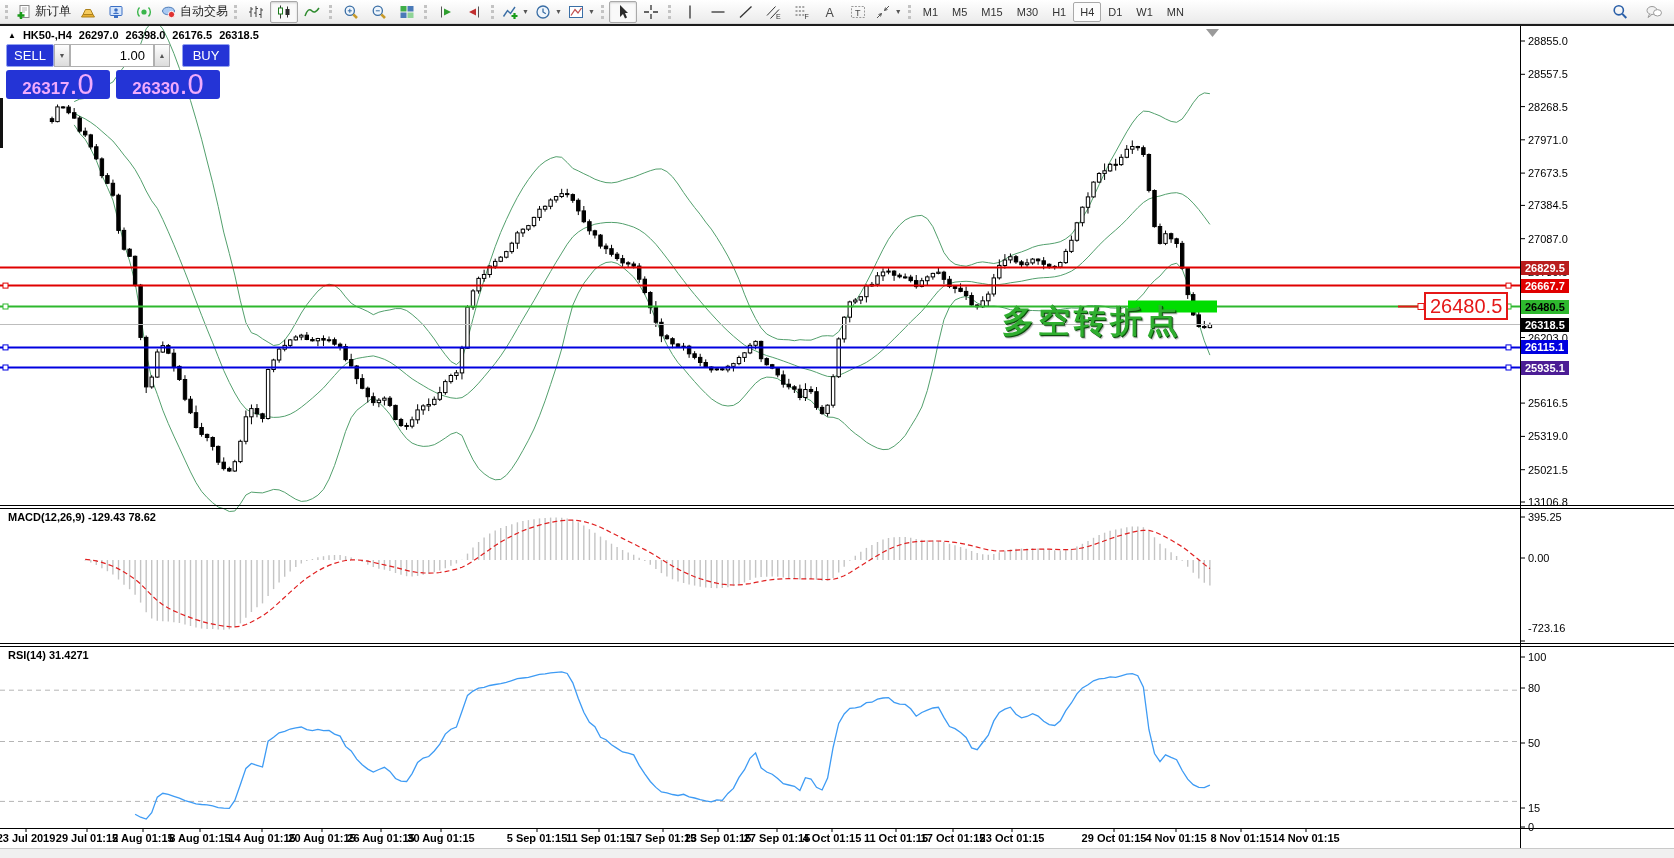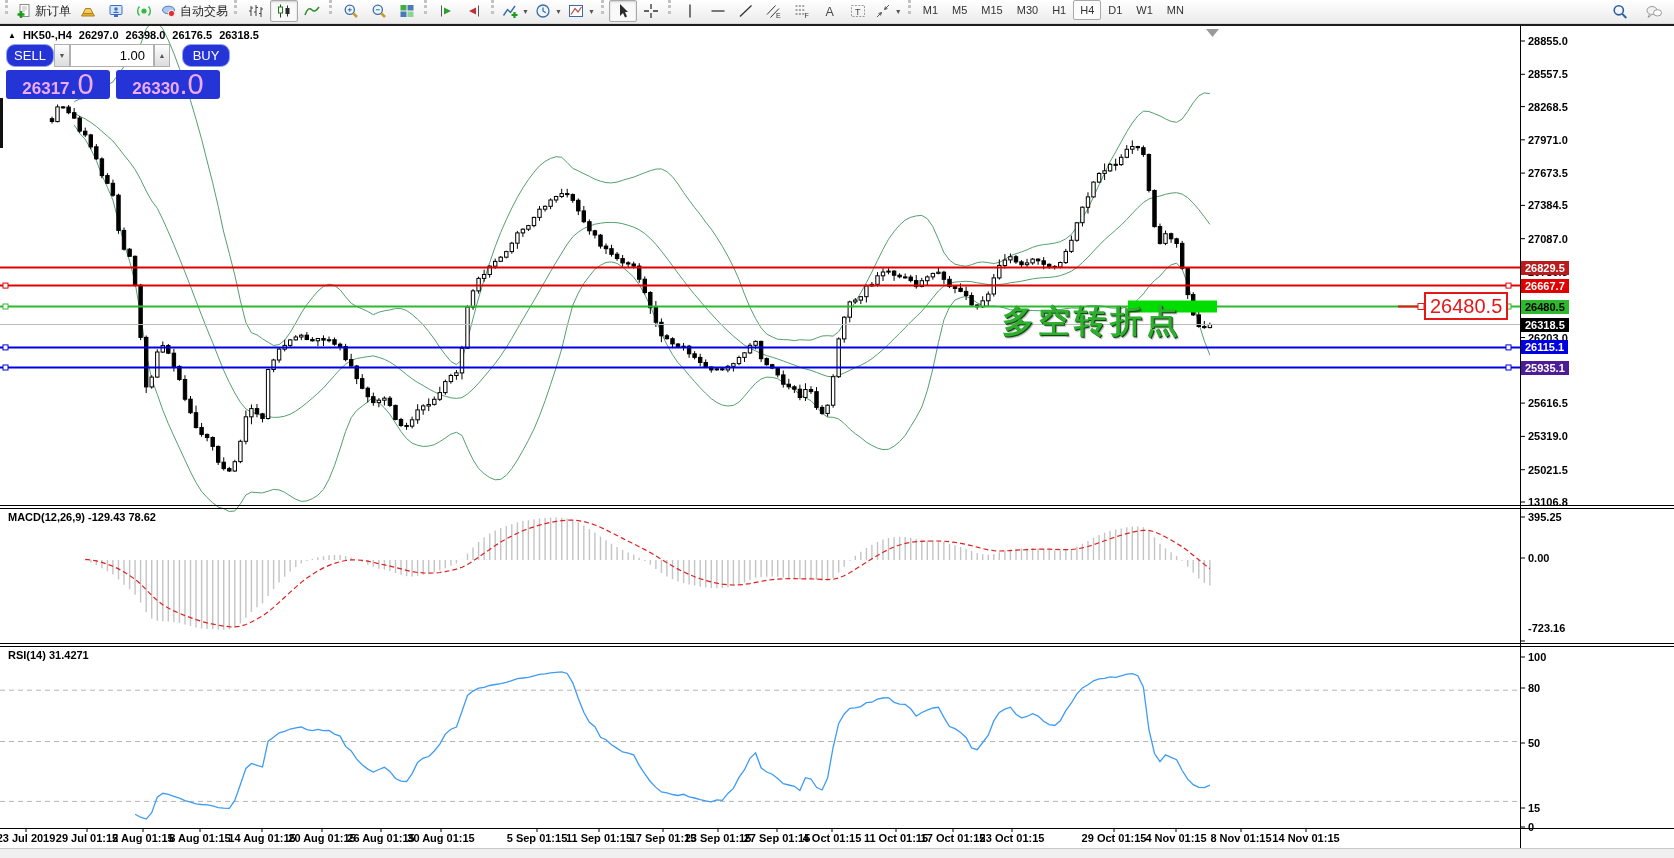--- a/index.html
+++ b/index.html
@@ -1,19 +1,19 @@
 <!DOCTYPE html>
 <html><head>
 <meta charset="utf-8">
 <style>
   html,body{margin:0;padding:0}
   body{width:1674px;height:858px;position:relative;overflow:hidden;background:#fff;
        font-family:"Liberation Sans","DejaVu Sans",sans-serif;-webkit-font-smoothing:none}
   
-  #toolbar{position:absolute;top:0;left:0;right:0;height:23px;display:flex;align-items:flex-start;
+  #toolbar{position:absolute;top:0;left:0;right:0;height:23px;display:flex;align-items:center;
            background:linear-gradient(#ffffff,#ebebeb);border-bottom:1px solid #d8d8d8;z-index:30;padding-left:2px}
   #toolbar-right{position:absolute;top:0;right:6px;height:23px;display:flex;align-items:center;gap:6px;z-index:31}
   .tb-grip{height:14px;border-left:3px dotted #c3c3c3;margin:0 5px 0 3px}
   .tb-btn{height:20px;min-width:22px;display:flex;align-items:center;justify-content:center;gap:3px;
           padding:0 2px;border:1px solid transparent;border-radius:2px;cursor:default}
   .tb-btn.active{background:#f9f9f9;border-color:#a9a9a9;box-shadow:inset 0 1px 2px #cfcfcf}
   .tb-label{font-size:12px;color:#1c1c1c;white-space:nowrap}
   .dd{font-size:7px;color:#555;margin-left:1px}
   .ticon{width:16px;height:16px;display:block}
   .tf-btn{height:18px;padding:0 6px;display:flex;align-items:center;font-size:11px;color:#333;
@@ -21,34 +21,34 @@
   .tf-btn.active{background:#fcfcfc;border-color:#a9a9a9}
   
   #frame-top{position:absolute;top:23px;left:0;right:0;height:3px;background:#1c1c1c;z-index:8}
   #svg-holder{position:absolute;top:0;left:0;width:1674px;height:858px;z-index:1}
   #statusbar{position:absolute;left:0;right:0;bottom:0;height:9px;background:#f0f0f0;border-top:1px solid #c9c9c9;z-index:9}
   
   #title-row{position:absolute;left:8px;top:29px;z-index:10;font-size:11px;font-weight:bold;color:#000;
              display:flex;gap:7px;align-items:center;white-space:nowrap}
   #title-row .mk{font-size:8px}
   .plabel{position:absolute;left:8px;z-index:10;font-size:11px;font-weight:bold;color:#000;white-space:nowrap}
-  .ylab{position:absolute;left:1528px;transform:translateY(-50%);font-size:11px;font-weight:bold;color:#000;
+  .ylab{position:absolute;left:1528px;transform:translateY(-50%);font-size:11px;font-weight:normal;color:#000;
         white-space:nowrap;z-index:5}
   .ylab-box{position:absolute;left:1521px;transform:translateY(-50%);font-size:11px;font-weight:bold;
             padding:1px 4px;white-space:nowrap;z-index:6}
   .xlab{position:absolute;top:832px;transform:translateX(-50%);font-size:11px;font-weight:bold;color:#000;
         white-space:nowrap;z-index:5}
   #annotation{position:absolute;left:1002px;top:300px;z-index:7;font-size:32px;font-weight:bold;color:#2fae2f;
               letter-spacing:4px;text-shadow:1px 1px 0 #0b4d0b,2px 2px 1px rgba(0,0,0,.3);white-space:nowrap}
   #callout{position:absolute;left:1424px;top:292px;z-index:8;background:#fff;border:2px solid #e51717;
            color:#e51717;font-size:20px;padding:0 4px;line-height:24px;white-space:nowrap}
   
   #trade-panel{position:absolute;left:6px;top:44px;z-index:20}
   .tp-row1{display:flex;height:23px}
-  .tp-btn{width:46px;background:#2434d6;border:1px solid #93a2f0;border-radius:9px;color:#fff;font-size:13px;
+  .tp-btn{width:46px;background:#2434d6;border:1px solid #93a2f0;border-radius:2px;color:#fff;font-size:13px;
           display:flex;align-items:center;justify-content:center}
   .tp-spin{width:14px;background:linear-gradient(#fefefe,#dcdcdc);border:1px solid #b0b0b0;color:#555;
            display:flex;align-items:center;justify-content:center;font-size:7px}
   .tp-spin:first-of-type{margin-left:5px}
   .tp-vol{width:74px;background:#fff;border:1px solid #b0b0b0;font-size:13px;color:#000;
           display:flex;align-items:center;justify-content:flex-end;padding-right:8px}
   .tp-btn.buy{margin-left:12px}
   .tp-row2{display:flex;margin-top:3px;gap:6px}
   .tp-price{width:104px;height:29px;background:#2434d6;border-radius:3px;color:#f0abfc;display:flex;
             align-items:baseline;justify-content:center;overflow:hidden}

